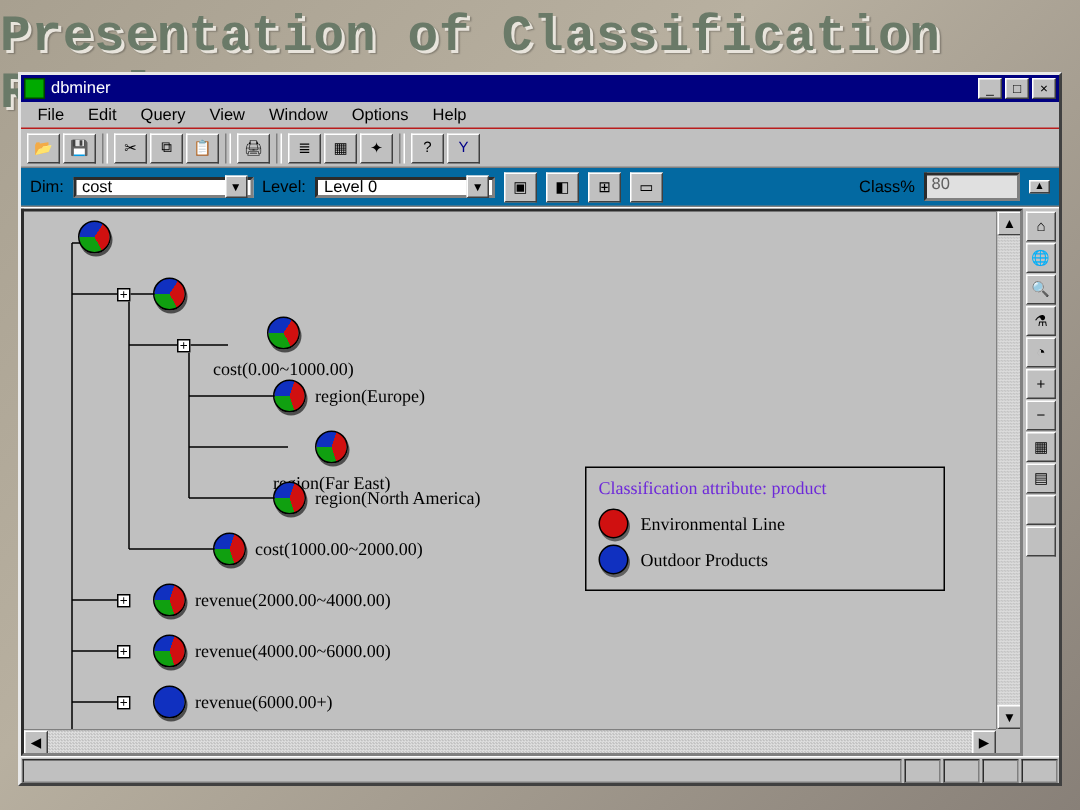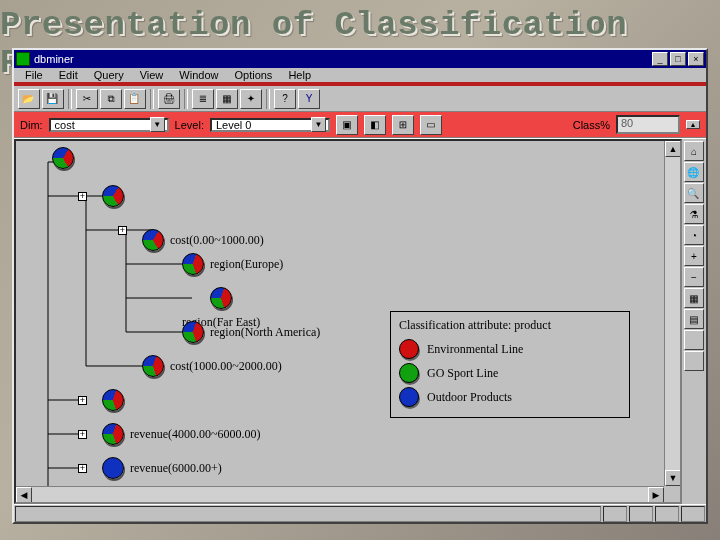--- a/index.html
+++ b/index.html
@@ -43,41 +43,41 @@
   .tbtn {
     width:16px; height:14px;
     background:#c0c0c0;
     border:1px solid; border-color:#fff #404040 #404040 #fff;
     margin-left:2px;
     font-size:9px; line-height:12px; text-align:center; color:#000;
     font-family: Arial;
   }
   .menubar {
     height:18px; background:#c0c0c0;
-    border-bottom:4px solid #b91c1c;
+    border-bottom:1px solid #b91c1c;
     display:flex; align-items:center;
     padding:0 4px; gap:2px;
     font-size:11px;
   }
   .menubar span { padding:1px 7px; }
   .toolbar {
     height:26px; background:#c0c0c0;
     border-bottom:1px solid #808080;
     display:flex; align-items:center; padding:2px 4px; gap:2px;
   }
   .tbar-btn {
     width:22px; height:20px;
     border:1px solid; border-color:#fff #404040 #404040 #fff;
     background:#c0c0c0;
     display:flex; align-items:center; justify-content:center;
     font-size:10px;
   }
   .tbar-sep { width:4px; height:20px; border-left:1px solid #808080; border-right:1px solid #fff; margin:0 2px; }
   .controlbar {
-    height:26px; background:#ef4444;
+    height:26px; background:#0369a1;
     border-bottom:1px solid #808080;
     display:flex; align-items:center; padding:2px 6px; gap:6px;
     font-size:11px;
   }
   .combo {
     height:14px; background:#fff;
     border:2px inset #808080;
     display:flex; align-items:center;
     padding:0 2px 0 4px;
     font-size:11px; color:#000;
@@ -159,21 +159,21 @@
   .legend {
     position:absolute;
     right:50px; top:170px;
     width:240px;
     background:#c0c0c0;
     border:1px solid #000;
     padding:6px 8px;
     font-family:"Times New Roman", serif;
     font-size:12px;
   }
-  .legend .legend-title { color:#000000; margin-bottom:6px; }
+  .legend .legend-title { color:#6d28d9; margin-bottom:6px; }
   .legend .row { display:flex; align-items:center; gap:8px; margin:4px 0; }
   .legend .swatch {
     width:20px; height:20px; border-radius:50%;
     border:1px solid #000;
     box-shadow: 1px 2px 0 rgba(0,0,0,.5);
   }
 
   .vscroll {
     position:absolute; right:0; top:0; bottom:16px; width:16px;
     background:#c0c0c0;
@@ -280,21 +280,21 @@
         </svg>
       <div class="tree" id="tree-nodes">
           <div class="node" style="left: 30px; top: 0px;">
             <div class="pie" style="background: conic-gradient(from -90deg, rgb(16, 48, 192) 0deg, rgb(16, 48, 192) 122.4deg, rgb(208, 16, 16) 122.4deg, rgb(208, 16, 16) 241.2deg, rgb(16, 160, 16) 241.2deg, rgb(16, 160, 16) 360deg);"></div>
           </div>
           <div class="expander" style="left: 56px; top: 45px;">+</div>
           <div class="node" style="left: 80px; top: 38px;">
             <div class="pie" style="background: conic-gradient(from -90deg, rgb(16, 48, 192) 0deg, rgb(16, 48, 192) 122.4deg, rgb(208, 16, 16) 122.4deg, rgb(208, 16, 16) 241.2deg, rgb(16, 160, 16) 241.2deg, rgb(16, 160, 16) 360deg);"></div>
           </div>
           <div class="expander" style="left: 96px; top: 79px;">+</div>
-          <div class="node" style="left: 120px; top: 82px;">
+          <div class="node" style="left: 120px; top: 64px; flex-direction: column;">
             <div class="pie" style="background: conic-gradient(from -90deg, rgb(16, 48, 192) 0deg, rgb(16, 48, 192) 122.4deg, rgb(208, 16, 16) 122.4deg, rgb(208, 16, 16) 241.2deg, rgb(16, 160, 16) 241.2deg, rgb(16, 160, 16) 360deg);"></div>
             <div class="node-label">cost(0.00~1000.00)</div>
           </div>
           <div class="node" style="left: 160px; top: 106px;">
             <div class="pie" style="background: conic-gradient(from -90deg, rgb(16, 48, 192) 0deg, rgb(16, 48, 192) 108deg, rgb(208, 16, 16) 108deg, rgb(208, 16, 16) 252deg, rgb(16, 160, 16) 252deg, rgb(16, 160, 16) 360deg);"></div>
             <div class="node-label">region(Europe)</div>
           </div>
           <div class="node" style="left: 160px; top: 140px; flex-direction: column;">
             <div class="pie" style="background: conic-gradient(from -90deg, rgb(16, 48, 192) 0deg, rgb(16, 48, 192) 108deg, rgb(208, 16, 16) 108deg, rgb(208, 16, 16) 252deg, rgb(16, 160, 16) 252deg, rgb(16, 160, 16) 360deg);"></div>
             <div class="node-label">region(Far East)</div>
@@ -303,20 +303,21 @@
             <div class="pie" style="background: conic-gradient(from -90deg, rgb(16, 48, 192) 0deg, rgb(16, 48, 192) 108deg, rgb(208, 16, 16) 108deg, rgb(208, 16, 16) 252deg, rgb(16, 160, 16) 252deg, rgb(16, 160, 16) 360deg);"></div>
             <div class="node-label">region(North America)</div>
           </div>
           <div class="node" style="left: 120px; top: 208px;">
             <div class="pie" style="background: conic-gradient(from -90deg, rgb(16, 48, 192) 0deg, rgb(16, 48, 192) 108deg, rgb(208, 16, 16) 108deg, rgb(208, 16, 16) 252deg, rgb(16, 160, 16) 252deg, rgb(16, 160, 16) 360deg);"></div>
             <div class="node-label">cost(1000.00~2000.00)</div>
           </div>
           <div class="expander" style="left: 56px; top: 249px;">+</div>
           <div class="node" style="left: 80px; top: 242px;">
             <div class="pie" style="background: conic-gradient(from -90deg, rgb(16, 48, 192) 0deg, rgb(16, 48, 192) 108deg, rgb(208, 16, 16) 108deg, rgb(208, 16, 16) 252deg, rgb(16, 160, 16) 252deg, rgb(16, 160, 16) 360deg);"></div>
+            <div class="node-label">revenue(2000.00~4000.00)</div>
           </div>
           <div class="expander" style="left: 56px; top: 283px;">+</div>
           <div class="node" style="left: 80px; top: 276px;">
             <div class="pie" style="background: conic-gradient(from -90deg, rgb(16, 48, 192) 0deg, rgb(16, 48, 192) 108deg, rgb(208, 16, 16) 108deg, rgb(208, 16, 16) 252deg, rgb(16, 160, 16) 252deg, rgb(16, 160, 16) 360deg);"></div>
             <div class="node-label">revenue(4000.00~6000.00)</div>
           </div>
           <div class="expander" style="left: 56px; top: 317px;">+</div>
           <div class="node" style="left: 80px; top: 310px;">
             <div class="pie" style="background: conic-gradient(from -90deg, rgb(16, 48, 192) 0deg, rgb(16, 48, 192) 360deg);"></div>
             <div class="node-label">revenue(6000.00+)</div>
@@ -325,24 +326,20 @@
             <div class="pie" style="background: conic-gradient(from -90deg, rgb(16, 48, 192) 0deg, rgb(16, 48, 192) 360deg);"></div>
             <div class="node-label">revenue(Not Specified)</div>
           </div>
         </div>
       <div class="legend">
         <div class="legend-title">Classification attribute: product</div>
         <div id="legend-rows">
             <div class="row">
               <div class="swatch" style="background: rgb(208, 16, 16);"></div>
               <span>Environmental Line</span>
-            </div>
-            <div class="row">
-              <div class="swatch" style="background: rgb(16, 160, 16);"></div>
-              <span>GO Sport Line</span>
             </div>
             <div class="row">
               <div class="swatch" style="background: rgb(16, 48, 192);"></div>
               <span>Outdoor Products</span>
             </div>
           </div>
       </div>
       <div class="vscroll">
         <div class="sbtn">▲</div>
         <div class="strack"></div>

